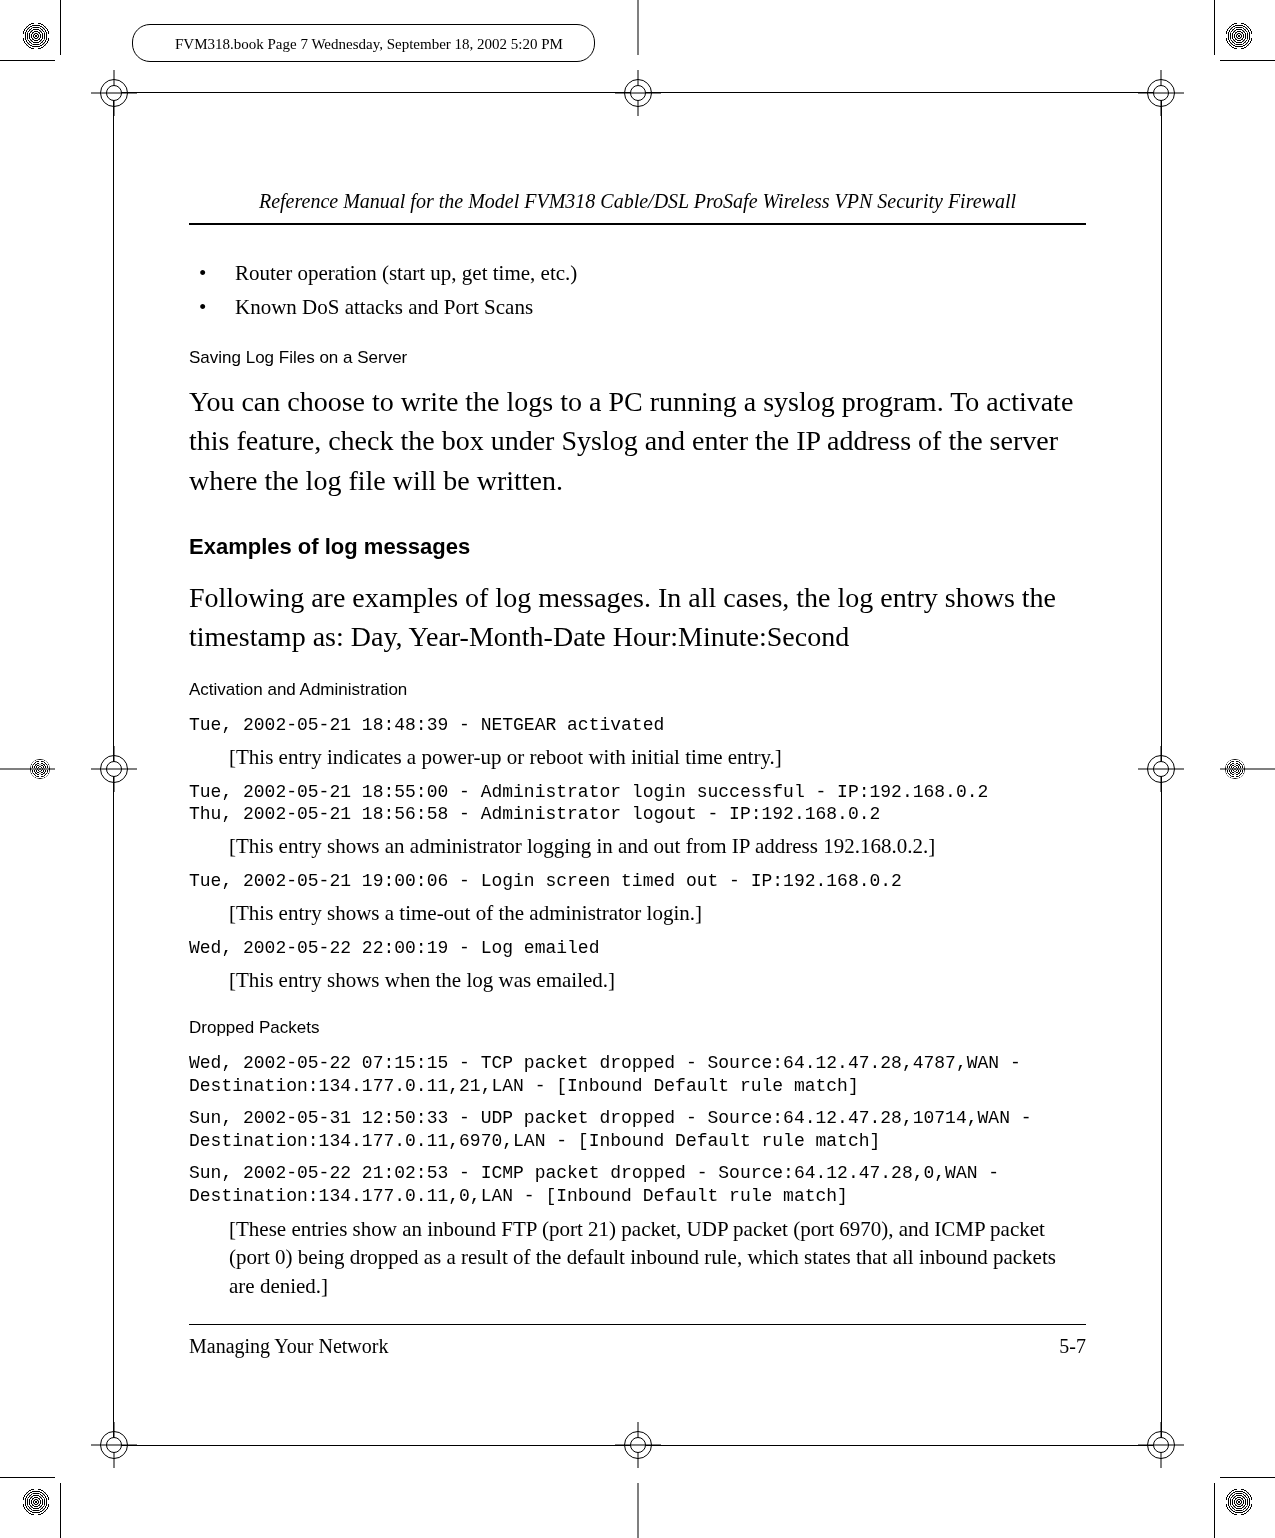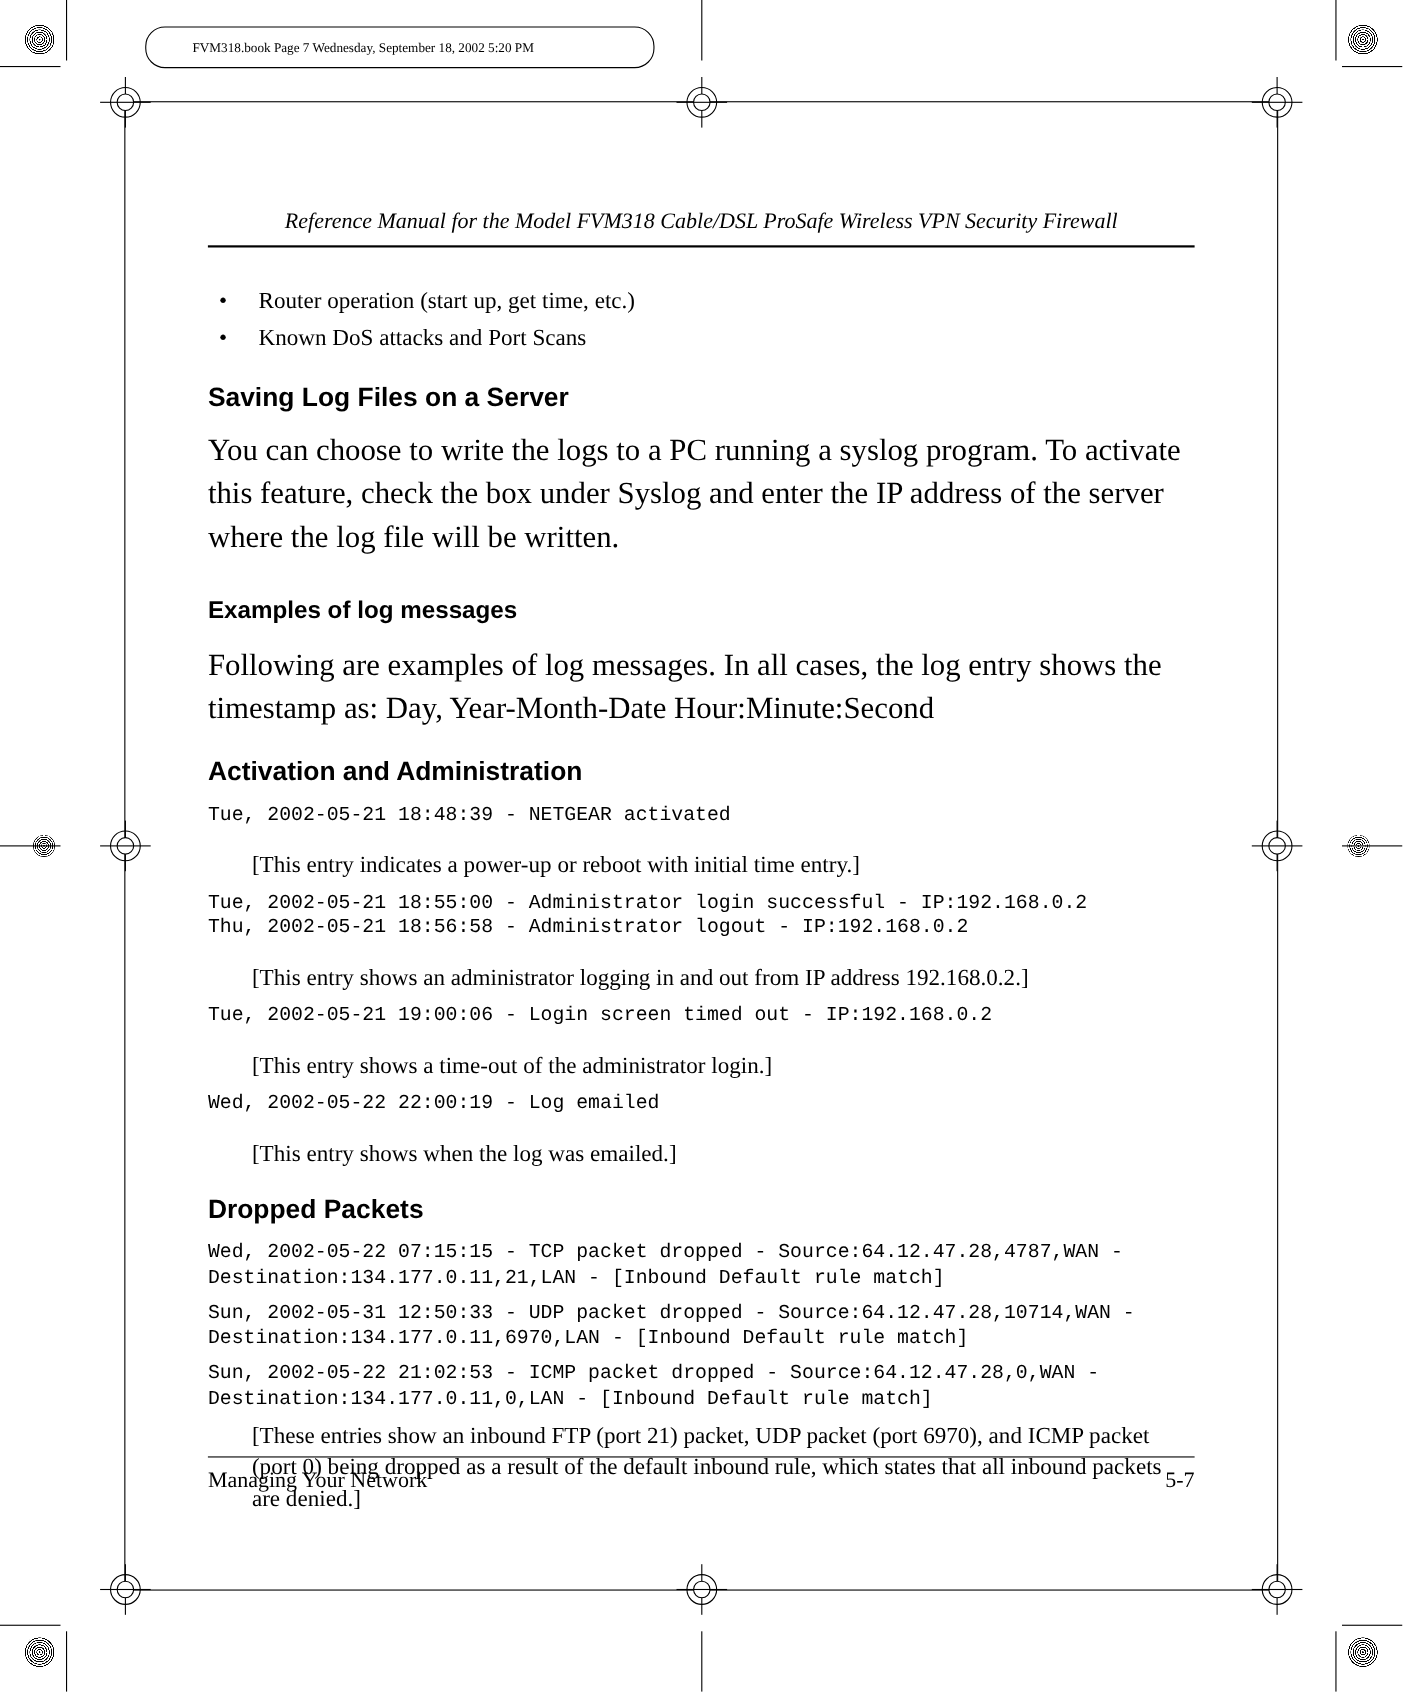--- a/index.html
+++ b/index.html
@@ -46,21 +46,21 @@
     width: 26px; height: 26px; border: 1px solid #000; border-radius: 50%;
     transform: translate(-50%, -50%);
   }
   .crosshair .ring.inner { width: 14px; height: 14px; background: #fff; }
 
   .slug {
     position: absolute;
     top: 36px;
     left: 175px;
     font-family: "Times New Roman", Times, serif;
-    font-size: 12px;
+    font-size: 15px;
   }
 
   .page {
     position: absolute;
     left: 189px;
     right: 189px;
     top: 190px;
     bottom: 180px;
   }
   .running-head {
@@ -87,22 +87,22 @@
   }
   ul.bullets li::before {
     content: "•";
     position: absolute;
     left: 10px;
     top: 0;
   }
 
   h3.sub {
     font-family: Arial, Helvetica, sans-serif;
-    font-weight: bold;
-    font-size: 24px;
+    font-weight: normal;
+    font-size: 17px;
     margin: 24px 0 14px 0;
   }
   h2.section {
     font-family: Arial, Helvetica, sans-serif;
     font-weight: bold;
     font-size: 22px;
     margin: 34px 0 18px 0;
   }
   p.body {
     font-size: 28px;
@@ -113,21 +113,21 @@
   pre.code {
     font-family: "Courier New", Courier, monospace;
     font-size: 18px;
     line-height: 1.25;
     white-space: pre-wrap;
     margin: 10px 0 4px 0;
   }
   p.expl {
     font-size: 21px;
     line-height: 1.35;
-    margin: 19px 0 4px 40px;
+    margin: 6px 0 4px 40px;
   }
 
   .footer {
     position: absolute;
     left: 0; right: 0; bottom: 0; text-align: right;
   }
   .footer .ftext {
     display: flex;
     justify-content: space-between;
     font-size: 20px;

